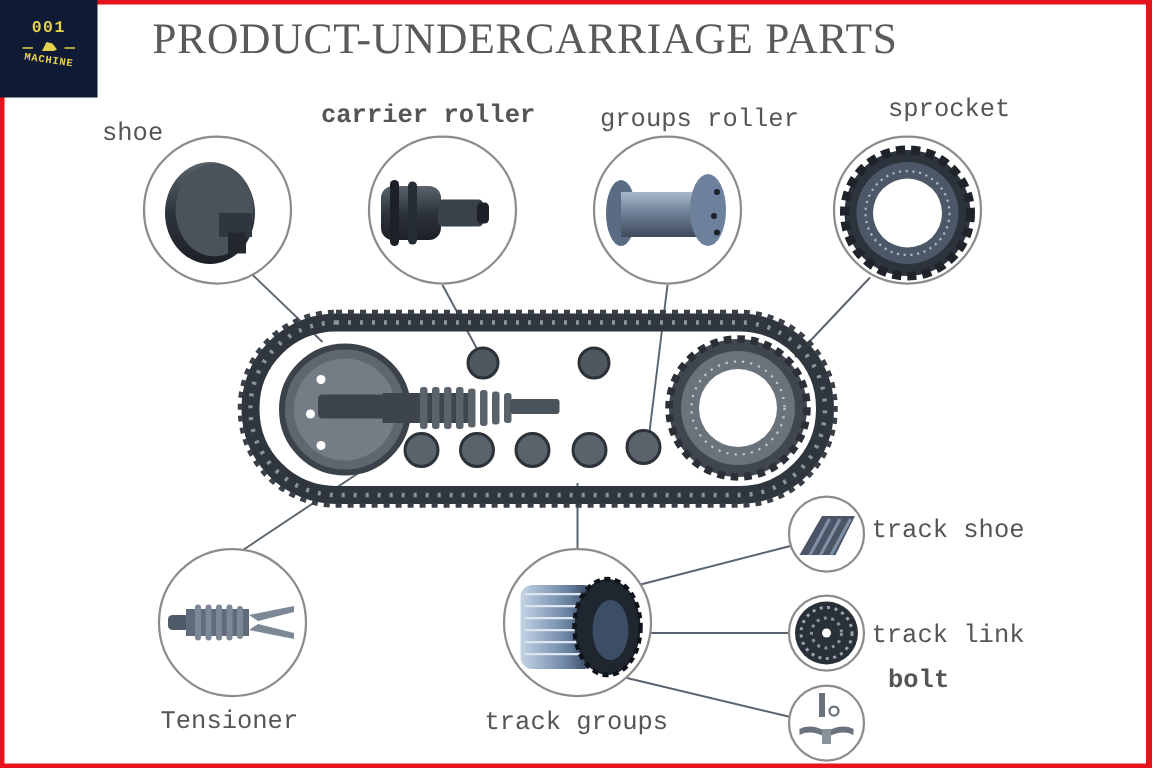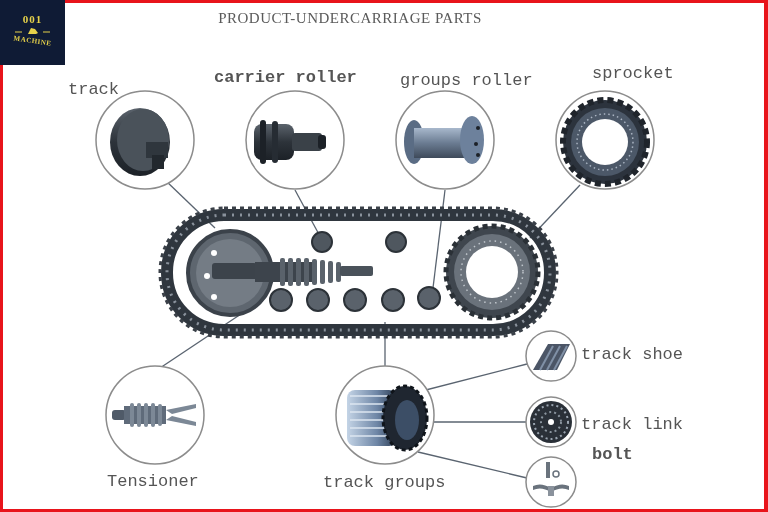--- a/index.html
+++ b/index.html
@@ -1,22 +1,22 @@
 <!DOCTYPE html>
 <html><head>
 <meta charset="utf-8">
 <style>
   html, body { margin:0; padding:0; }
   body { width:768px; height:512px; overflow:hidden; background:#ffffff; position:relative; font-family:"Liberation Mono", "DejaVu Sans Mono", monospace; }
   .frame { position:absolute; left:0; top:0; width:768px; height:512px; box-sizing:border-box; border:3px solid #e8141b; border-right-width:4px; }
-  .logo { position:absolute; left:0; top:0; width:65px; height:65px; background:#0f1b35; color:#e6d24a; text-align:center; font-family:Liberation Serif, serif; font-weight:bold; }
+  .logo { position:absolute; left:0; top:0; width:65px; height:65px; background:#0f1b35; color:#e6d24a; text-align:center; font-family:Liberation Mono, monospace; font-weight:bold; }
   .logo .num { position:absolute; top:13px; left:0; width:65px; font-size:11px; letter-spacing:1px; }
   .logo .name { position:absolute; top:37px; left:0; width:65px; font-size:7px; letter-spacing:0.5px; transform:rotate(8deg); }
   .logo svg { position:absolute; left:14px; top:26px; }
-  .title { position:absolute; left:0; width:700px; top:10px; text-align:center; font-family:"Liberation Serif","DejaVu Serif", serif; font-size:15px; color:#5a5a5a; letter-spacing:0.5px; padding-left:0; }
+  .title { position:absolute; left:0; width:700px; top:10px; text-align:center; font-family:"Liberation Serif","DejaVu Serif", serif; font-size:29px; color:#5a5a5a; letter-spacing:0.5px; padding-left:0; }
   .title span { display:inline-block; margin-left:0; }
   .lbl { position:absolute; font-family:"Liberation Mono","DejaVu Sans Mono", monospace; font-size:17px; color:#555; white-space:nowrap; }
   svg.diagram { position:absolute; left:0; top:0; }
 </style>
 </head>
 <body>
 
 <div class="frame"></div>
 
 <div class="logo">
@@ -195,21 +195,21 @@
   </g>
 
   <g>
     <rect x="546" y="462" width="4" height="16" fill="#6a737d"></rect>
     <circle cx="556" cy="474" r="3" fill="none" stroke="#6a737d" stroke-width="1.5"></circle>
     <path d="M533 486 Q541 482 551 488 Q561 482 569 486 L569 490 Q561 486 551 492 Q541 486 533 490 Z" fill="#6a737d"></path>
     <rect x="548" y="486" width="6" height="10" fill="#8a929c"></rect>
   </g>
 </svg>
 
-<div class="lbl" style="left:68px; top:80px;">track</div>
+<div class="lbl" style="left:68px; top:80px;">shoe</div>
 <div class="lbl" style="left:214px; top:68px;font-weight:bold;">carrier roller</div>
 <div class="lbl" style="left:400px; top:71px;">groups roller</div>
 <div class="lbl" style="left:592px; top:64px;">sprocket</div>
 <div class="lbl" style="left:107px; top:472px;">Tensioner</div>
 <div class="lbl" style="left:323px; top:473px;">track groups</div>
 <div class="lbl" style="left:581px; top:345px;">track shoe</div>
 <div class="lbl" style="left:581px; top:415px;font-family:Liberation Mono, monospace;">track link</div>
 <div class="lbl" style="left:592px; top:445px;font-weight:bold;">bolt</div>
 
 </body></html>

